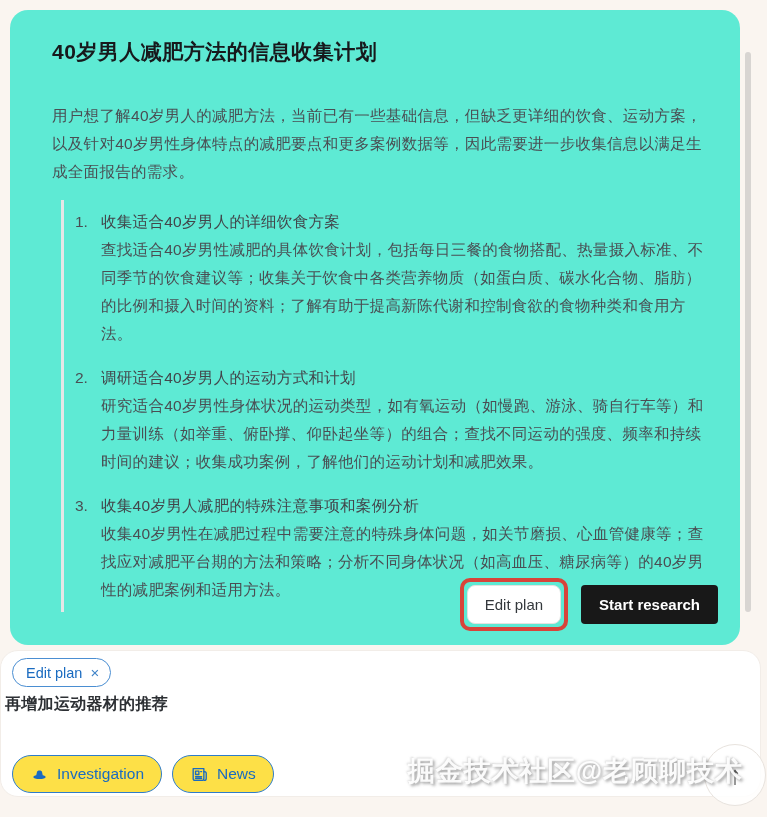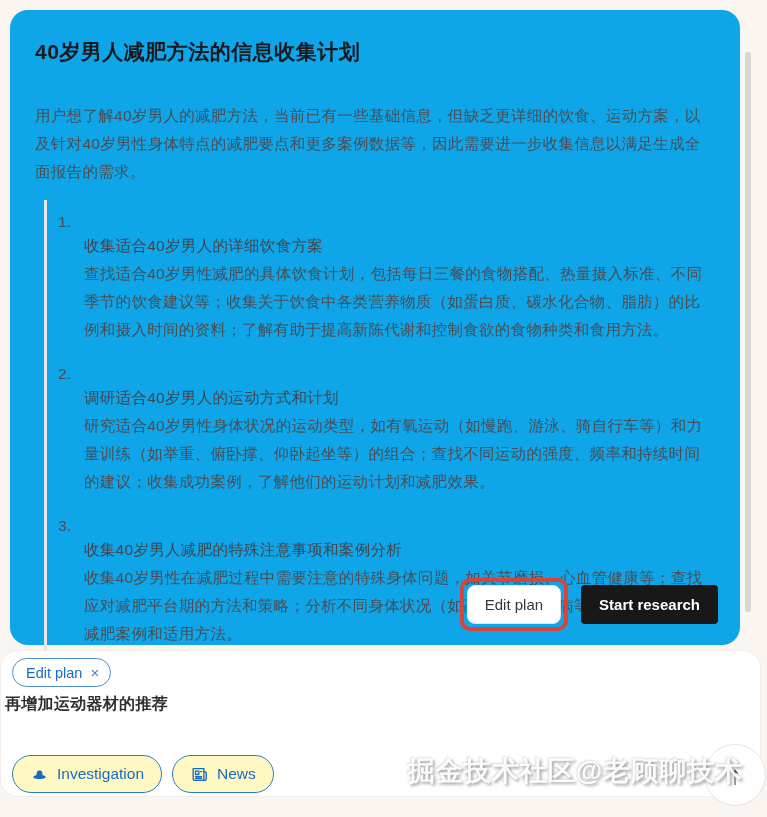--- a/index.html
+++ b/index.html
@@ -9,23 +9,23 @@
     background: #faf5f0;
     font-family: "Liberation Sans", "DejaVu Sans", sans-serif;
     overflow: hidden;
   }
 
   
   .plan-card {
     position: absolute;
     left: 10px; top: 10px;
     width: 730px; height: 635px;
-    background: #0ea5e9;
+    background: #5eead4;
     border-radius: 18px;
-    padding: 24px 28px 0 25px;
+    padding: 24px 28px 0 42px;
   }
   .plan-title {
     font-size: 21px;
     font-weight: 700;
     color: #17191c;
     letter-spacing: 0.5px;
     margin-top: 4px;
   }
   .plan-intro {
     margin-top: 36px;
@@ -46,21 +46,20 @@
     left: 1px; top: 8px;
     font-size: 15.5px;
     line-height: 28px;
     color: #4a4e53;
   }
   .step-title {
     font-size: 15.5px;
     line-height: 28px;
     color: #42464b;
     letter-spacing: 0.3px;
-    margin-top: 24px;
   }
   .step-detail {
     font-size: 15.5px;
     line-height: 28px;
     color: #4a4e53;
     letter-spacing: 0.3px;
   }
   .actions {
     position: absolute;
     right: 22px; top: 568px;
@@ -152,21 +151,21 @@
     gap: 10px;
   }
   .pill {
     display: inline-flex;
     align-items: center;
     gap: 8px;
     height: 38px;
     padding: 2px 17px;
     border: 1.5px solid #2e7cc9;
     border-radius: 19px;
-    background: #fef9c3;
+    background: #fde047;
     color: #1a6bc0;
     font-size: 15.5px;
     font-weight: 500;
     font-family: inherit;
     cursor: pointer;
   }
   .pill svg { display: block; }
 
   
   .up-button {

